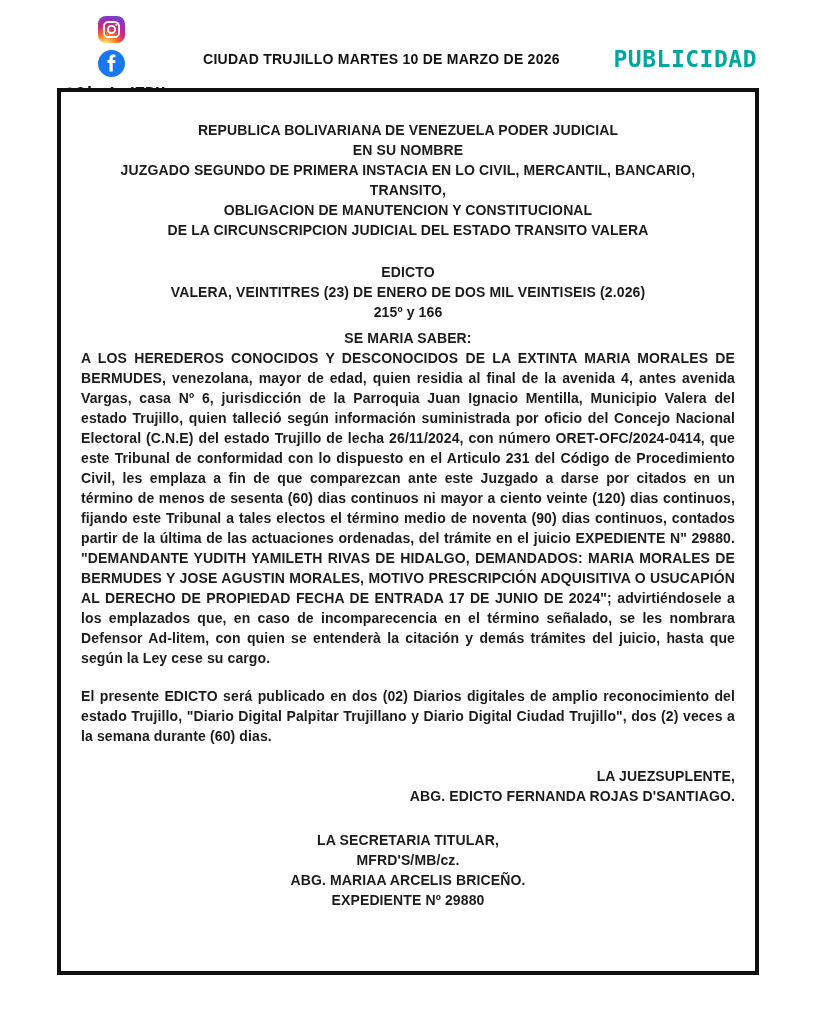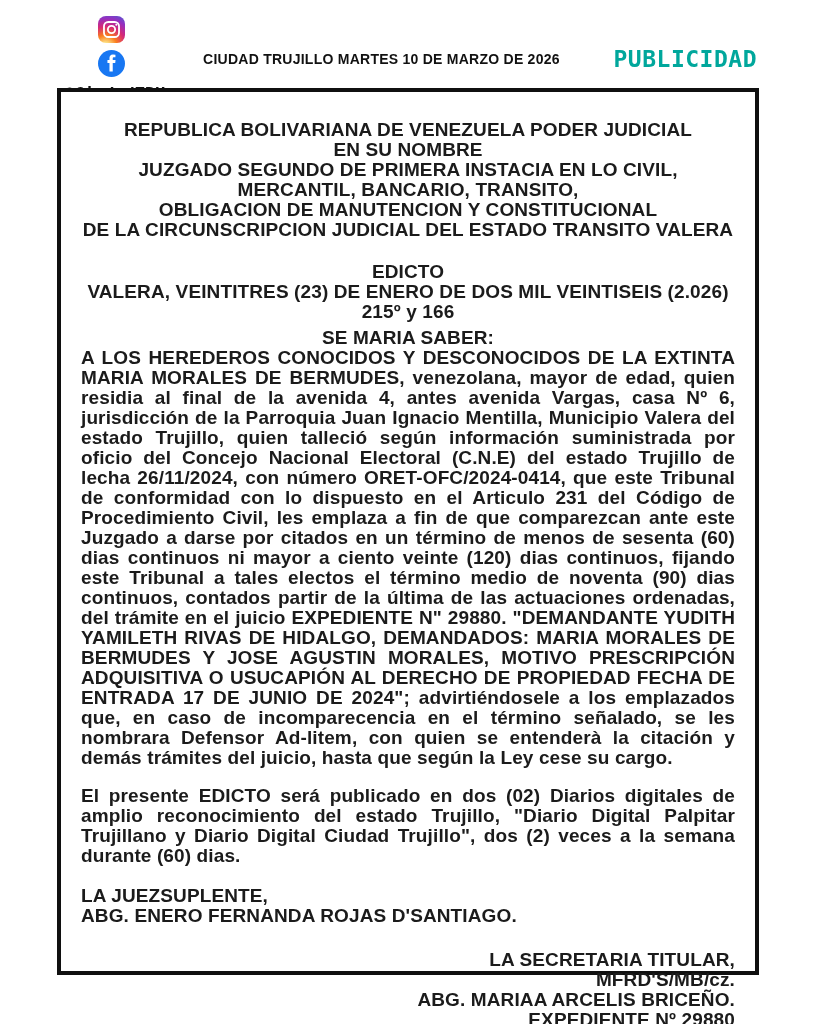--- a/index.html
+++ b/index.html
@@ -56,32 +56,32 @@
   }
 
   
   .doc-box {
     position: absolute;
     left: 57px; top: 88px;
     width: 702px; height: 887px;
     border: 4px solid #101010;
     background: #ffffff;
     padding: 28px 20px 16px 20px;
-    font-size: 19px;
+    font-size: 14px;
     font-weight: bold;
     line-height: 20px;
     letter-spacing: 0.12px;
   }
   .centered { text-align: center; }
   .title-block { margin-bottom: 22px; }
   .edicto-block { margin-bottom: 6px; }
   .body-par { text-align: justify; }
   .pub-par { text-align: justify; margin-top: 18px; }
-  .judge-block { margin-top: 20px; text-align: left; }
-  .secretary-block { margin-top: 24px; text-align: right; }
+  .judge-block { margin-top: 20px; text-align: right; }
+  .secretary-block { margin-top: 24px; text-align: center; }
 </style>
 </head>
 <body>
 
 <header class="page-header">
   <div class="header-left">
     <span class="social-icon ig-badge">
       <svg viewBox="0 0 24 24" fill="none" stroke="#ffffff" stroke-width="2.3">
         <rect x="2.5" y="2.5" width="19" height="19" rx="5.5"></rect>
         <circle cx="12" cy="12" r="4.6"></circle>
@@ -115,21 +115,21 @@
   </div>
 
   <div class="centered">SE MARIA SABER:</div>
 
   <p class="body-par">A LOS HEREDEROS CONOCIDOS Y DESCONOCIDOS DE LA EXTINTA MARIA MORALES DE BERMUDES, venezolana, mayor de edad, quien residia al final de la avenida 4, antes avenida Vargas, casa Nº 6, jurisdicción de la Parroquia Juan Ignacio Mentilla, Municipio Valera del estado Trujillo, quien talleció según información suministrada por oficio del Concejo Nacional Electoral (C.N.E) del estado Trujillo de lecha 26/11/2024, con número ORET-OFC/2024-0414, que este Tribunal de conformidad con lo dispuesto en el Articulo 231 del Código de Procedimiento Civil, les emplaza a fin de que comparezcan ante este Juzgado a darse por citados en un término de menos de sesenta (60) dias continuos ni mayor a ciento veinte (120) dias continuos, fijando este Tribunal a tales electos el término medio de noventa (90) dias continuos, contados partir de la última de las actuaciones ordenadas, del trámite en el juicio EXPEDIENTE N" 29880. "DEMANDANTE YUDITH YAMILETH RIVAS DE HIDALGO, DEMANDADOS: MARIA MORALES DE BERMUDES Y JOSE AGUSTIN MORALES, MOTIVO PRESCRIPCIÓN ADQUISITIVA O USUCAPIÓN AL DERECHO DE PROPIEDAD FECHA DE ENTRADA 17 DE JUNIO DE 2024"; advirtiéndosele a los emplazados que, en caso de incomparecencia en el término señalado, se les nombrara Defensor Ad-litem, con quien se entenderà la citación y demás trámites del juicio, hasta que según la Ley cese su cargo.</p>
 
   <p class="pub-par">El presente EDICTO será publicado en dos (02) Diarios digitales de amplio reconocimiento del estado Trujillo, "Diario Digital Palpitar Trujillano y Diario Digital Ciudad Trujillo", dos (2) veces a la semana durante (60) dias.</p>
 
   <div class="judge-block">
     <div>LA JUEZSUPLENTE,</div>
-    <div>ABG. ENERO FERNANDA ROJAS D'SANTIAGO.</div>
+    <div>ABG. EDICTO FERNANDA ROJAS D'SANTIAGO.</div>
   </div>
 
   <div class="secretary-block">
     <div>LA SECRETARIA TITULAR,</div>
     <div>MFRD'S/MB/cz.</div>
     <div>ABG. MARIAA ARCELIS BRICEÑO.</div>
     <div>EXPEDIENTE Nº 29880</div>
   </div>
 </main>
 

